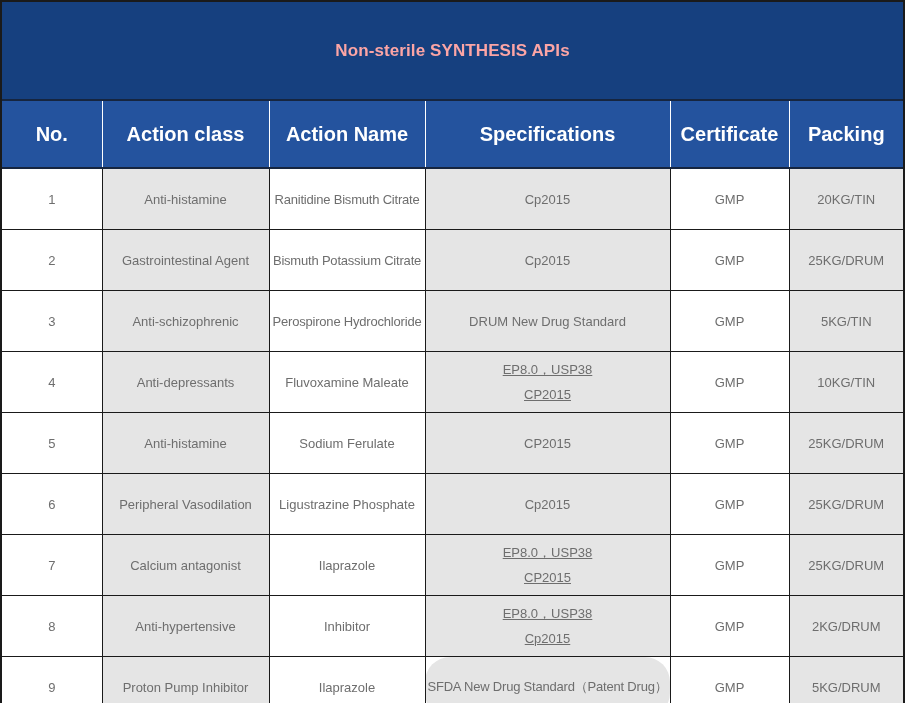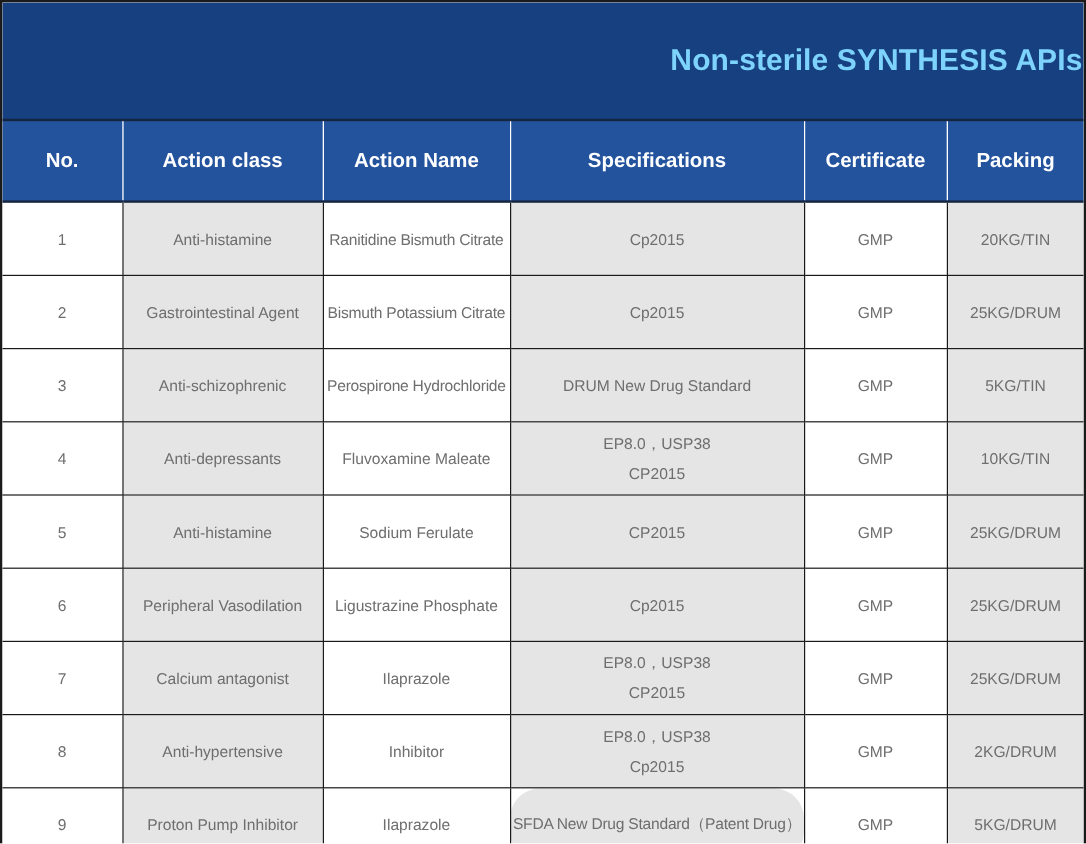--- a/index.html
+++ b/index.html
@@ -27,35 +27,35 @@
 
   table.api-table {
     width: 901px;
     border-collapse: collapse;
     table-layout: fixed;
   }
 
   
   tr.title-row th {
     background: #16407f;
-    color: #7dd3fc;
-    font-size: 25px;
+    color: #fca5a5;
+    font-size: 17px;
     font-weight: bold;
     height: 95px;
-    text-align: right;
+    text-align: center;
     vertical-align: middle;
     letter-spacing: 0.1px;
     border: none;
   }
 
   
   tr.header-row th {
     background: #24539e;
     color: #ffffff;
-    font-size: 17px;
+    font-size: 20px;
     font-weight: bold;
     height: 66px;
     text-align: center;
     vertical-align: middle;
     border-left: 1px solid #ffffff;
     border-right: 1px solid #ffffff;
     border-top: 2px solid #16253f;
     border-bottom: 2px solid #16253f;
     padding: 0 2px;
   }
@@ -81,21 +81,21 @@
   
   tbody td.shaded { background: #e5e5e5; }
 
   
   .spec-2 {
     display: flex;
     flex-direction: column;
     justify-content: center;
     line-height: 25px;
   }
-  .spec-line { display: block; }
+  .spec-line { display: block; text-decoration: underline; }
 
   
   col.c-no     { width: 100px; }
   col.c-action { width: 167px; }
   col.c-name   { width: 156px; }
   col.c-spec   { width: 245px; }
   col.c-cert   { width: 119px; }
   col.c-pack   { width: 114px; }
 
   .tight { letter-spacing: -0.2px; border-radius: 25px; }

